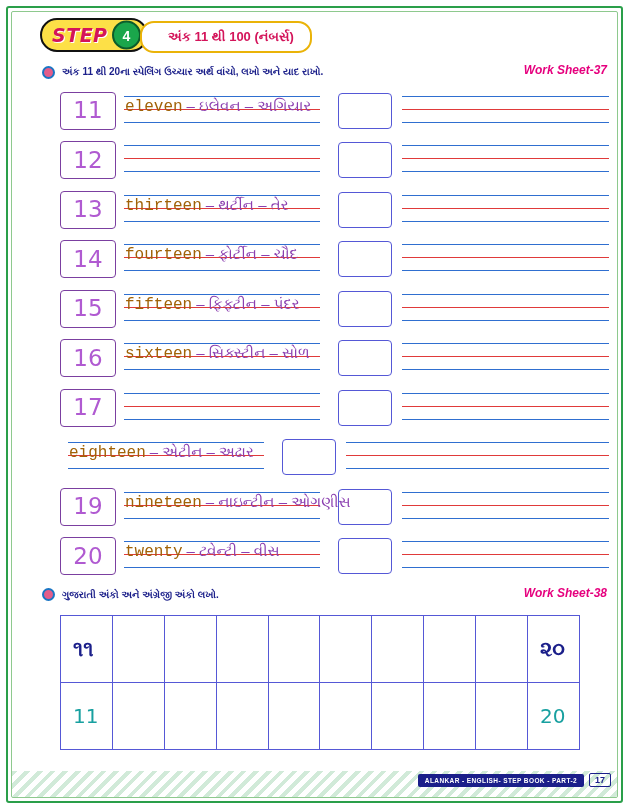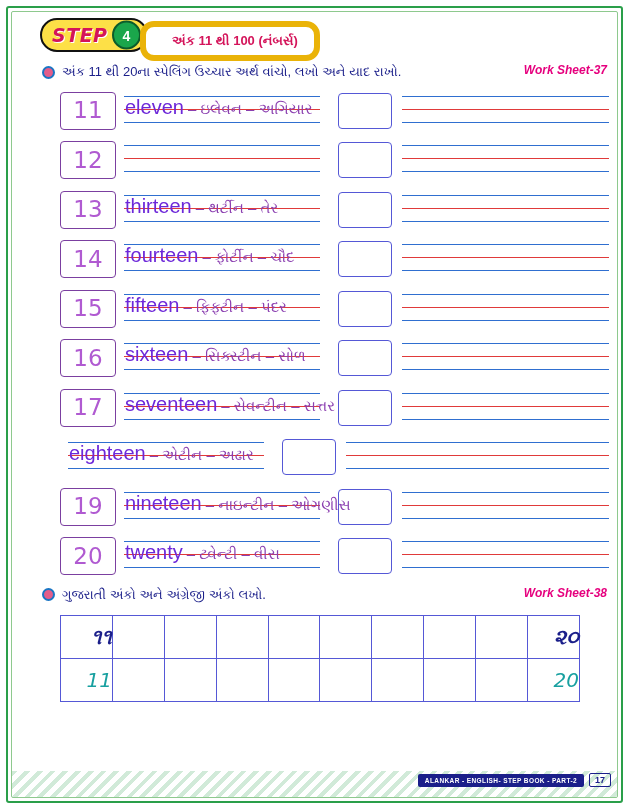--- a/index.html
+++ b/index.html
@@ -81,21 +81,21 @@
     font-weight: bold;
     display: flex;
     align-items: center;
     justify-content: center;
   }
   .step-title-pill {
     position: absolute;
     left: 100px; top: 3px;
     height: 28px;
     padding: 0 16px 0 26px;
-    border: 6px solid #eab308;
+    border: 2px solid #eab308;
     border-radius: 14px;
     display: flex;
     align-items: center;
     background: #fff;
   }
   .step-title-text {
     font-size: 13px;
     font-weight: bold;
     color: #d4145a;
   }
@@ -112,22 +112,22 @@
   .bullet {
     width: 13px; height: 13px;
     border-radius: 50%;
     border: 2px solid #1a75c4;
     background: #e35d8a;
     box-sizing: border-box;
     margin-right: 7px;
     flex: none;
   }
   .instruction-text {
-    font-size: 13px;
-    font-weight: normal;
+    font-size: 10px;
+    font-weight: bold;
     color: #1b1f8a;
   }
   .worksheet-label {
     position: absolute;
     right: 4px;
     top: 1px;
     font-size: 12px;
     font-weight: bold;
     font-style: italic;
     color: #e6007e;
@@ -178,23 +178,23 @@
   .ruled.r2 { top: 18px; border-top: 1px solid #e03a3a; }
   .ruled.r3 { top: 31px; }
   .word-inner {
     position: absolute;
     left: 1px; right: 0; top: 3px;
     display: flex;
     align-items: baseline;
     white-space: nowrap;
   }
   .eng-word {
-    font-family: Liberation Sans, sans-serif;
-    font-size: 20px;
-    color: #6d28d9;
+    font-family: Liberation Mono, monospace;
+    font-size: 16px;
+    color: #a16207;
     line-height: 1.35;
   }
   .guj-word {
     font-size: 15px;
     color: #8b3fb0;
     margin-left: 4px;
     line-height: 1.6;
     text-align: right;
   }
   .answer-box {
@@ -222,24 +222,23 @@
     width: 520px;
   }
   table.num-grid {
     border-collapse: collapse;
     width: 520px;
     table-layout: fixed;
   }
   table.num-grid td {
     border: 1.3px solid #5558d6;
     height: 42px;
-    text-align: right;
+    text-align: left;
     vertical-align: middle;
-    padding: 0;
-    font-style: italic;
+    padding: 12px;
   }
   .guj-digit {
     font-size: 21px;
     color: #1b1f8a;
     font-weight: bold;
   }
   .eng-digit {
     font-family: "DejaVu Sans", sans-serif;
     font-size: 20px;
     color: #18a0a0;
@@ -439,24 +438,20 @@
       </div>
 
       <div class="num-row">
         <div class="digit-box">
           <span class="digit-text">17</span>
         </div>
         <div class="word-cell">
           <div class="ruled r1"></div>
           <div class="ruled r2"></div>
           <div class="ruled r3"></div>
-          <div class="word-inner">
-            <span class="eng-word">seventeen</span>
-            <span class="guj-word">– સેવન્ટીન – સત્તર</span>
-          </div>
         </div>
         <div class="answer-box"></div>
         <div class="ruled-tail">
           <div class="ruled r1"></div>
           <div class="ruled r2"></div>
           <div class="ruled r3"></div>
         </div>
       </div>
 
       <div class="num-row">

